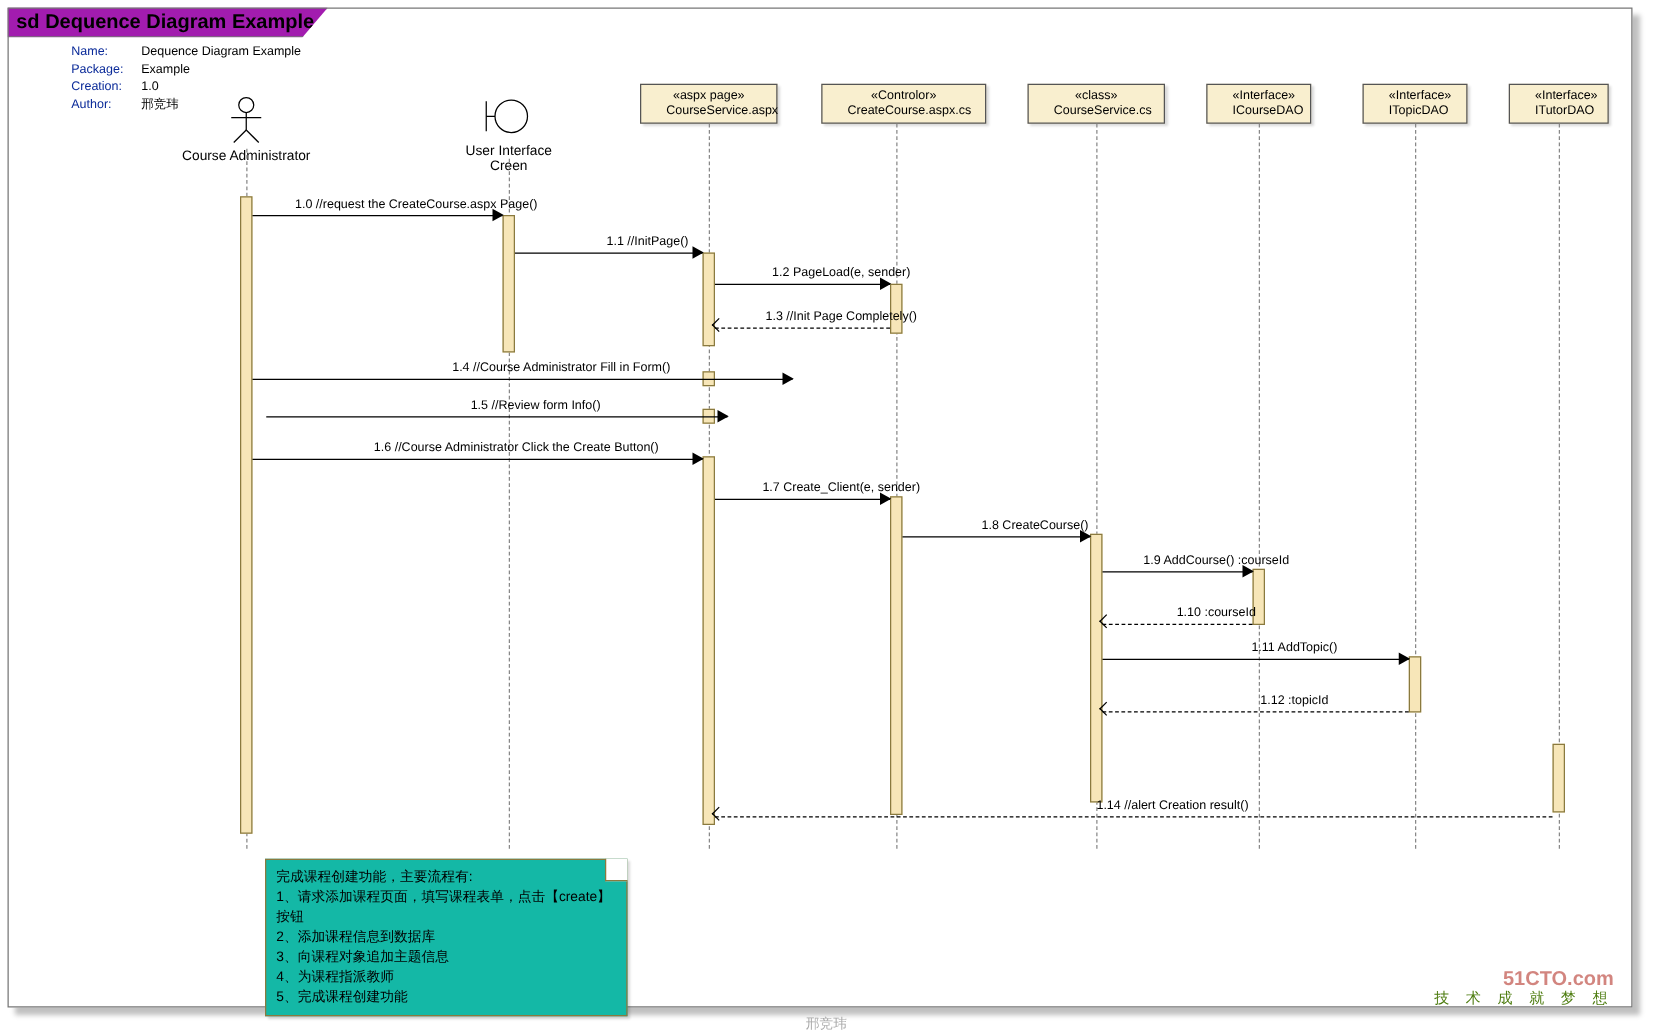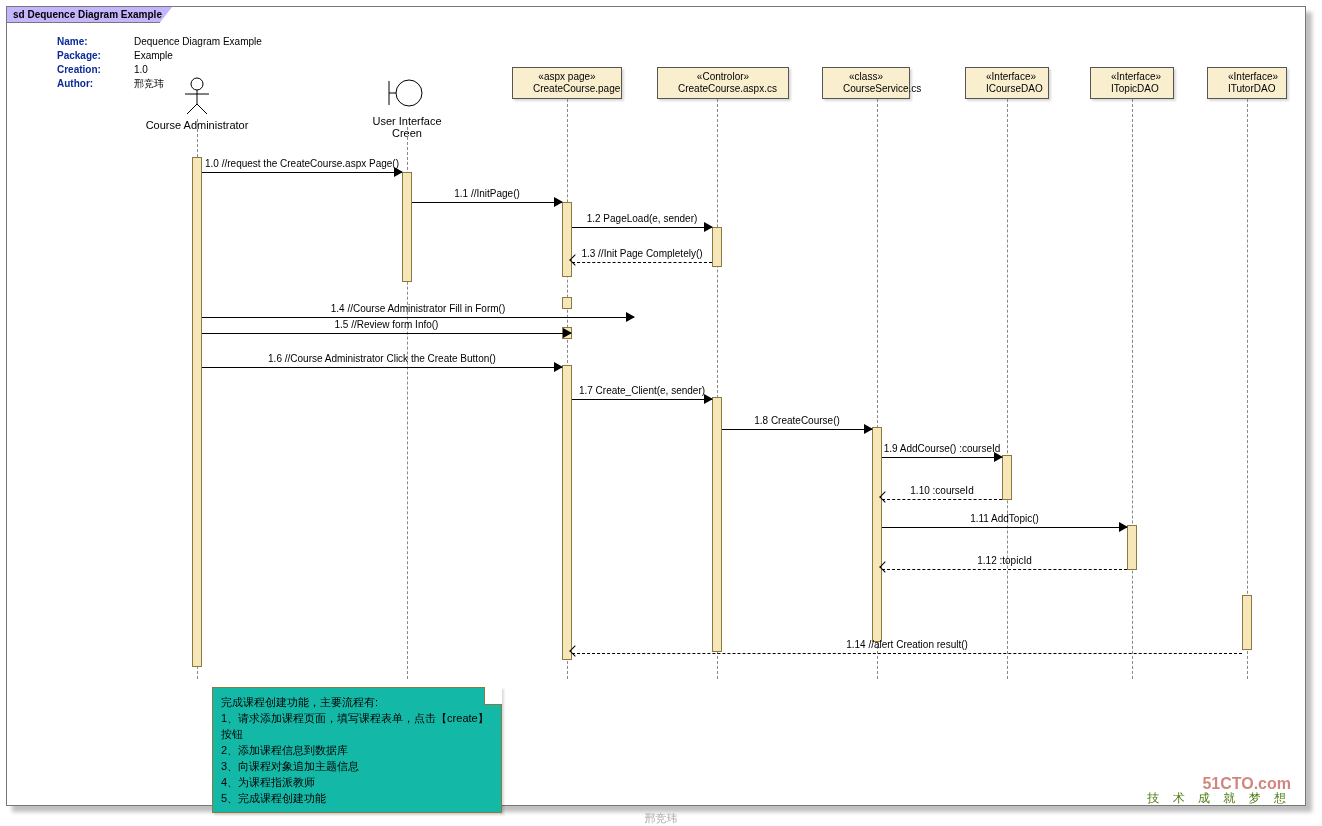--- a/index.html
+++ b/index.html
@@ -20,32 +20,32 @@
     width: 1300px; height: 800px;
     border: 1px solid #777;
     background: #fff;
     box-shadow: 6px 6px 4px rgba(0,0,0,0.25);
   }
   .frame-tab {
     position: absolute;
     left: -1px; top: -1px;
     padding: 2px 10px 2px 6px;
     border: 1px solid #777;
-    background: #c4b5fd;
+    background: #a21caf;
     font-weight: bold;
-    font-size: 10px;
+    font-size: 16px;
     clip-path: polygon(0 0, 100% 0, 92% 100%, 0 100%);
   }
   .meta {
     position: absolute;
     left: 50px; top: 28px;
     font-size: 10px;
     line-height: 14px;
   }
-  .meta .lbl { color: #0a2a99; display: inline-block; width: 77px; font-weight: bold; }
+  .meta .lbl { color: #0a2a99; display: inline-block; width: 56px; }
   .actor {
     position: absolute;
     text-align: center;
     margin-top: 10px;
   }
   .actor .name { margin-top: 4px; white-space: nowrap; }
   .lifeline-head {
     position: absolute;
     border: 1px solid #555;
     background: #f9efcf;
@@ -62,20 +62,21 @@
   }
   .activation {
     position: absolute;
     width: 10px;
     background: #f7e6b8;
     border: 1px solid #8a7a3f;
   }
   .msg {
     position: absolute;
     height: 14px;
+    padding-left: 31px;
   }
   .msg .line {
     position: absolute;
     left:0; right:0; top: 10px;
     border-top: 1px solid #000;
   }
   .msg.dashed .line { border-top-style: dashed; }
   .msg .arrow-right, .msg .arrow-left, .msg .arrow-open-left {
     position: absolute;
     top: 5px;
@@ -169,27 +170,27 @@
       <line x1="2" y1="6" x2="2" y2="30" stroke="#000"></line>
       <line x1="2" y1="18" x2="9" y2="18" stroke="#000"></line>
     </svg>
   </div>
   <div class="actor" style="left:350px; top:94px; width:100px">
     <div class="name" style="white-space:normal; line-height:12px">User Interface Creen</div>
   </div>
 
   <div class="lifeline-head" style="left:505px; top:60px; width:110px">
     <span class="stereo">«aspx page»</span>
-    <span>CreateCourse.page</span>
+    <span>CourseService.aspx</span>
   </div>
   <div class="lifeline-head" style="left:650px; top:60px; width:132px">
     <span class="stereo">«Controlor»</span>
     <span>CreateCourse.aspx.cs</span>
   </div>
-  <div class="lifeline-head" style="left:815px; top:60px; width:88px">
+  <div class="lifeline-head" style="left:815px; top:60px; width:110px">
     <span class="stereo">«class»</span>
     <span>CourseService.cs</span>
   </div>
   <div class="lifeline-head" style="left:958px; top:60px; width:84px">
     <span class="stereo">«Interface»</span>
     <span>ICourseDAO</span>
   </div>
   <div class="lifeline-head" style="left:1083px; top:60px; width:84px">
     <span class="stereo">«Interface»</span>
     <span>ITopicDAO</span>
@@ -234,26 +235,26 @@
   <div class="msg" style="left:565px; top:210px; width:140px">
       <div class="label">1.2 PageLoad(e, sender)</div>
       <div class="line"></div>
       <div class="arrow-right"></div>
     </div>
   <div class="msg dashed" style="left:565px; top:245px; width:140px">
       <div class="label">1.3 //Init Page Completely()</div>
       <div class="line"></div>
       <div class="arrow-open-left"></div>
     </div>
-  <div class="msg" style="left:195px; top:300px; width:432px">
+  <div class="msg" style="left:195px; top:286px; width:432px">
       <div class="label">1.4 //Course Administrator Fill in  Form()</div>
       <div class="line"></div>
       <div class="arrow-right"></div>
     </div>
-  <div class="msg" style="left:195px; top:316px; width:369px">
+  <div class="msg" style="left:206px; top:316px; width:369px">
       <div class="label">1.5 //Review  form Info()</div>
       <div class="line"></div>
       <div class="arrow-right"></div>
     </div>
   <div class="msg" style="left:195px; top:350px; width:360px">
       <div class="label">1.6 //Course Administrator Click the Create Button()</div>
       <div class="line"></div>
       <div class="arrow-right"></div>
     </div>
   <div class="msg" style="left:565px; top:382px; width:140px">

